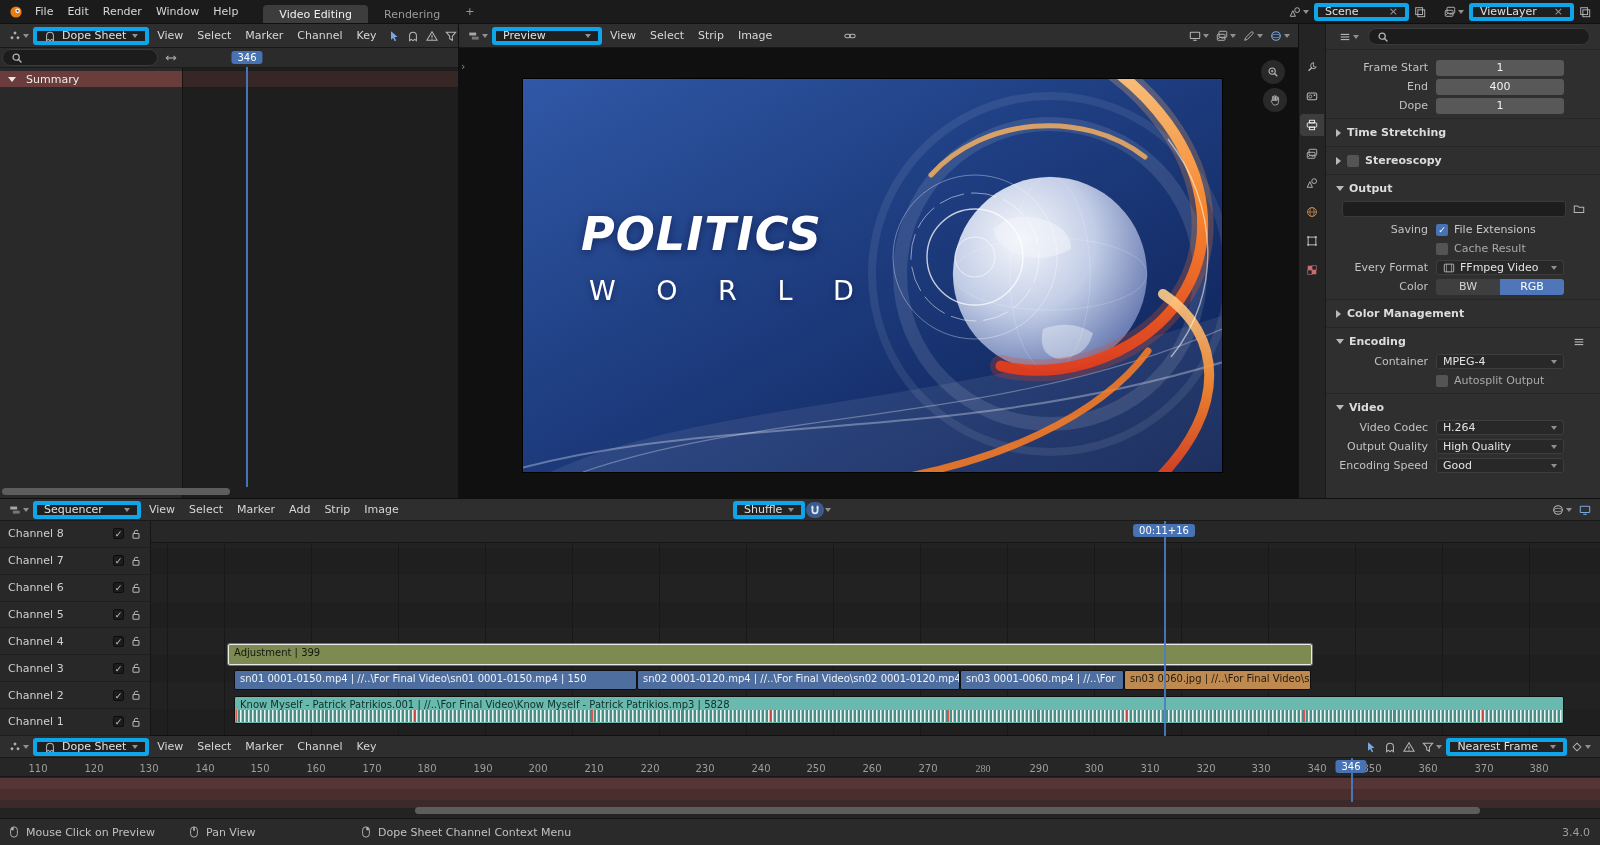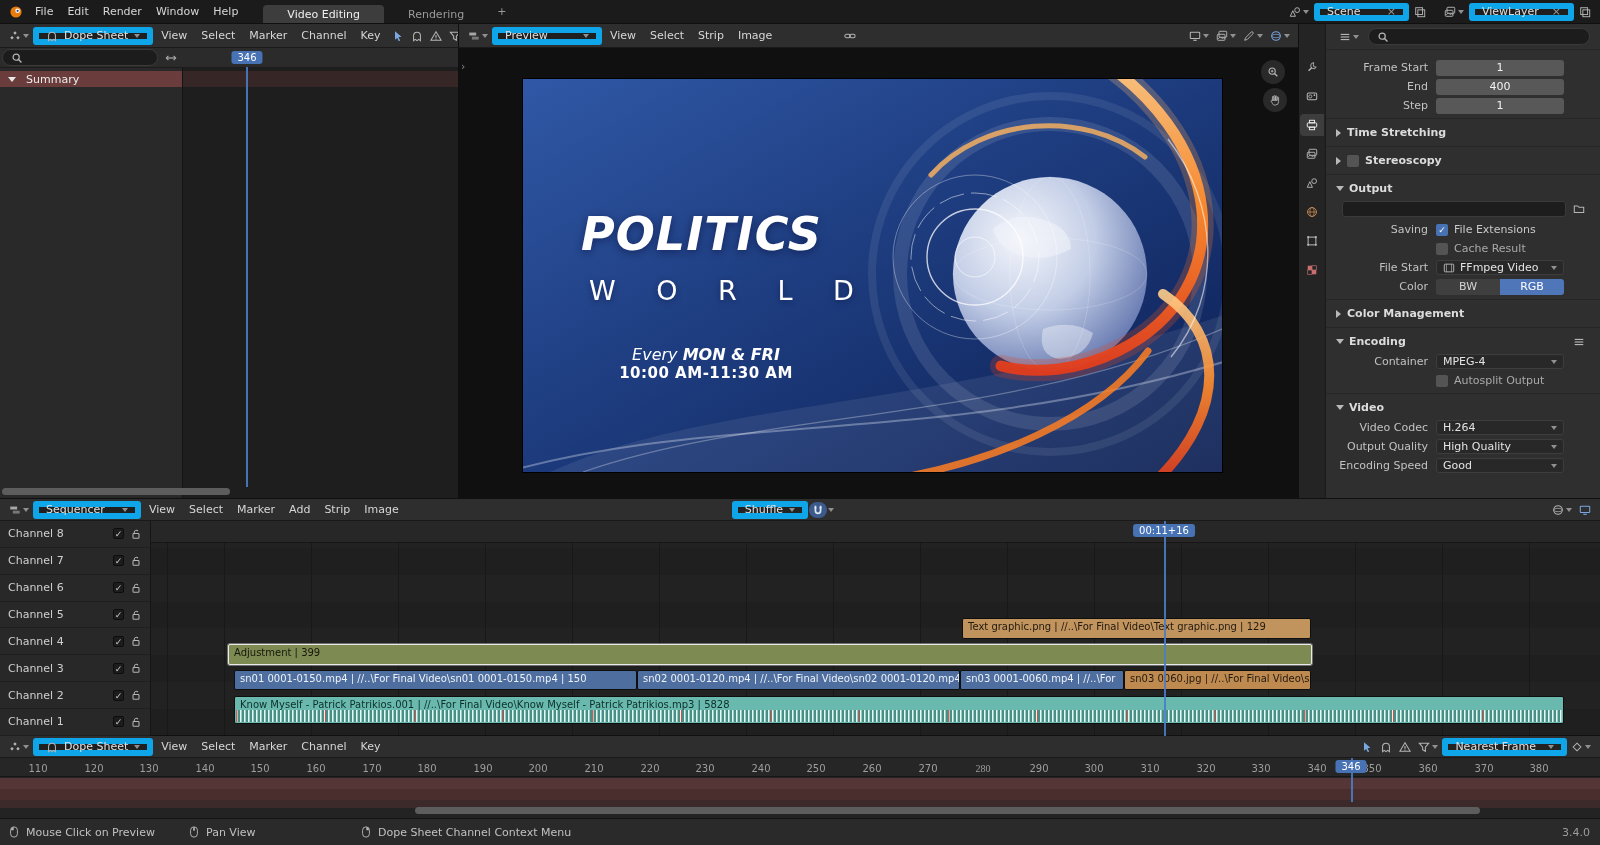--- a/index.html
+++ b/index.html
@@ -7,26 +7,26 @@
 #app{position:relative;width:1600px;height:845px;background:#1d1d1d;color:#c8c8c8;font-size:11px;overflow:hidden}
 .abs{position:absolute}
 svg.icon{width:14px;height:14px;color:#b5b5b5;display:inline-block;vertical-align:middle;flex:none}
 svg.icon.small{width:12px;height:12px}
 .caret{width:0;height:0;border-left:3.5px solid transparent;border-right:3.5px solid transparent;border-top:4px solid #909090;display:inline-block;flex:none}
 .tri{width:0;height:0;display:inline-block;flex:none}
 .tri.r{border-top:4px solid transparent;border-bottom:4px solid transparent;border-left:5px solid #b9b9b9;margin-right:6px}
 .tri.d{border-left:4px solid transparent;border-right:4px solid transparent;border-top:5px solid #b9b9b9;margin-right:5px}
 .hdr{display:flex;align-items:center;background:#2e2e2e;border-bottom:1px solid #191919;padding:0 6px;gap:1px;height:24px}
 .menu{padding:2px 7px;border-radius:3px;color:#d6d6d6;white-space:nowrap}
-.dd{display:inline-flex;align-items:center;gap:6px;background:#232323;border:6px solid #0ea5e9;border-radius:3px;height:18px;padding:0 7px;color:#e0e0e0;white-space:nowrap}
+.dd{display:inline-flex;align-items:center;gap:6px;background:#232323;border:4px solid #0ea5e9;border-radius:3px;height:18px;padding:0 7px;color:#e0e0e0;white-space:nowrap}
 .iconbtn{display:inline-flex;align-items:center;gap:2px;padding:2px 3px;border-radius:3px}
 .searchbox{display:flex;align-items:center;gap:5px;background:#1c1c1c;border:1px solid #3a3a3a;border-radius:9px;height:17px;padding:0 8px;color:#888}
 
 #topbar{position:absolute;left:0;top:0;width:1600px;height:24px;background:#1b1b1b;border-bottom:1px solid #0e0e0e;display:flex;align-items:center;padding:0 6px;gap:2px}
-.ws-tab{padding:3px 24px;border-radius:4px 4px 0 0;color:#9a9a9a;white-space:nowrap}
+.ws-tab{padding:3px 16px;border-radius:4px 4px 0 0;color:#9a9a9a;white-space:nowrap}
 .ws-tab.active{background:#3d3d3d;color:#efefef}
 
 .editor{position:absolute;outline:1px solid #101010}
 #dope-top{left:0;top:24px;width:459px;height:475px;background:#242424}
 #preview{left:459px;top:24px;width:840px;height:475px;background:#be185d}
 #props{left:1299px;top:24px;width:301px;height:475px;background:#2f2f2f}
 #sequencer{left:0;top:499px;width:1600px;height:237px;background:#1f1f1f}
 #dope-bottom{left:0;top:736px;width:1600px;height:82px;background:#222}
 #statusbar{position:absolute;left:0;top:818px;width:1600px;height:27px;background:#2a2a2a;border-top:1px solid #141414}
 .hdr .dd.mode{background:#1f1f1f}
@@ -475,24 +475,20 @@
           <circle cx="452" cy="178" r="20" fill="none" stroke="#ffffff" stroke-width="1" opacity=".6"></circle>
           <path d="M560,-30 C705,55 720,210 595,272 C556,291 515,296 478,287" fill="none" stroke="url(#gFire)" stroke-width="22" opacity=".25" stroke-linecap="round"></path>
           <path d="M560,-30 C705,55 720,210 595,272 C556,291 515,296 478,287" fill="none" stroke="url(#gFire)" stroke-width="11" opacity=".95" stroke-linecap="round"></path>
           <path d="M635,400 C705,330 700,255 640,215" fill="none" stroke="url(#gFire)" stroke-width="10" opacity=".9" stroke-linecap="round"></path>
           <path d="M370,400 C470,383 575,340 625,272" fill="none" stroke="#ff7e22" stroke-width="7" opacity=".85" stroke-linecap="round"></path>
           <path d="M408,96 C460,38 560,30 622,78" fill="none" stroke="#ffb45e" stroke-width="5" opacity=".8" stroke-linecap="round"></path>
           <path d="M645,60 C695,125 700,215 648,278" fill="none" stroke="#ffffff" stroke-width="1.4" opacity=".55"></path>
         </svg>
         <div class="vt-politics" style="left:58px;top:128px">POLITICS</div>
         <div class="vt-world" style="left:66px;top:196px">W O R L D</div>
-        <div class="vt-sub" style="left:70px;top:266px;width:226px">
-          <div class="vt-sub1"><span>Every </span><b><span>MON &amp; FRI</span></b></div>
-          <div class="vt-sub2">10:00 AM-11:30 AM</div>
-        </div>
       </div>
       <div class="gizmo" style="right:14px;top:12px">
           <svg class="icon small">
             <use href="#i-zoom"></use>
           </svg>
         </div>
       <div class="gizmo" style="right:12px;top:40px">
           <svg class="icon small">
             <use href="#i-hand"></use>
           </svg>
@@ -559,21 +555,21 @@
     <div class="props-body">
       <div class="prow">
           <span class="plabel">Frame Start</span>
           <span class="numfield">1</span>
         </div>
       <div class="prow">
           <span class="plabel">End</span>
           <span class="numfield">400</span>
         </div>
       <div class="prow">
-          <span class="plabel">Step</span>
+          <span class="plabel">Dope</span>
           <span class="numfield">1</span>
         </div>
       <div class="psep"></div>
       <div class="psec">
           <span class="tri r"></span>
           <span>Time Stretching</span>
         </div>
       <div class="psep"></div>
       <div class="psec">
           <span class="tri r"></span>
@@ -601,21 +597,21 @@
           </span>
         </div>
       <div class="prow">
           <span class="plabel"></span>
           <span class="pctrl">
             <span class="cb"></span>
             <span style="color:#a9a9a9">Cache Result</span>
           </span>
         </div>
       <div class="prow">
-          <span class="plabel">File Start</span>
+          <span class="plabel">Every Format</span>
           <span class="pdd">
             <svg class="icon small">
               <use href="#i-film"></use>
             </svg>
             <span class="lbl">FFmpeg Video</span>
             <span class="caret"></span>
           </span>
         </div>
       <div class="prow">
           <span class="plabel">Color</span>
@@ -748,24 +744,20 @@
           <span class="rlab" style="left: 1007px;">00:09+18</span>
           <span class="rlab" style="left: 1094px;">00:10+20</span>
           <span class="rlab" style="left: 1181px;">00:11+22</span>
           <span class="rlab" style="left: 1268px;">00:12+24</span>
           <span class="rlab" style="left: 1355px;">00:13+26</span>
           <span class="rlab" style="left: 1442px;">00:14+28</span>
           <span class="rlab" style="left: 1529px;">00:16+00</span>
         </div>
       <div class="strips">
 
-      <div class="strip" style="left: 962px; width: 349px; top: 97px; height: 21px; background: rgb(193, 147, 93); color: rgb(33, 26, 16);">
-            <span class="slab">Text graphic.png | //..\For Final Video\Text graphic.png | 129</span>
-
-          </div>
           <div class="strip selected" style="left: 228px; width: 1084px; top: 123px; height: 21px; background: rgb(125, 139, 82); color: rgb(21, 23, 13);">
             <span class="slab">Adjustment | 399</span>
 
           </div>
           <div class="strip" style="left: 234px; width: 403px; top: 149px; height: 20px; background: rgb(77, 110, 158); color: rgb(238, 242, 248);">
             <span class="slab">sn01 0001-0150.mp4 | //..\For Final Video\sn01 0001-0150.mp4 | 150</span>
 
           </div>
           <div class="strip" style="left: 637px; width: 323px; top: 149px; height: 20px; background: rgb(77, 110, 158); color: rgb(238, 242, 248);">
             <span class="slab">sn02 0001-0120.mp4 | //..\For Final Video\sn02 0001-0120.mp4 | 1</span>

